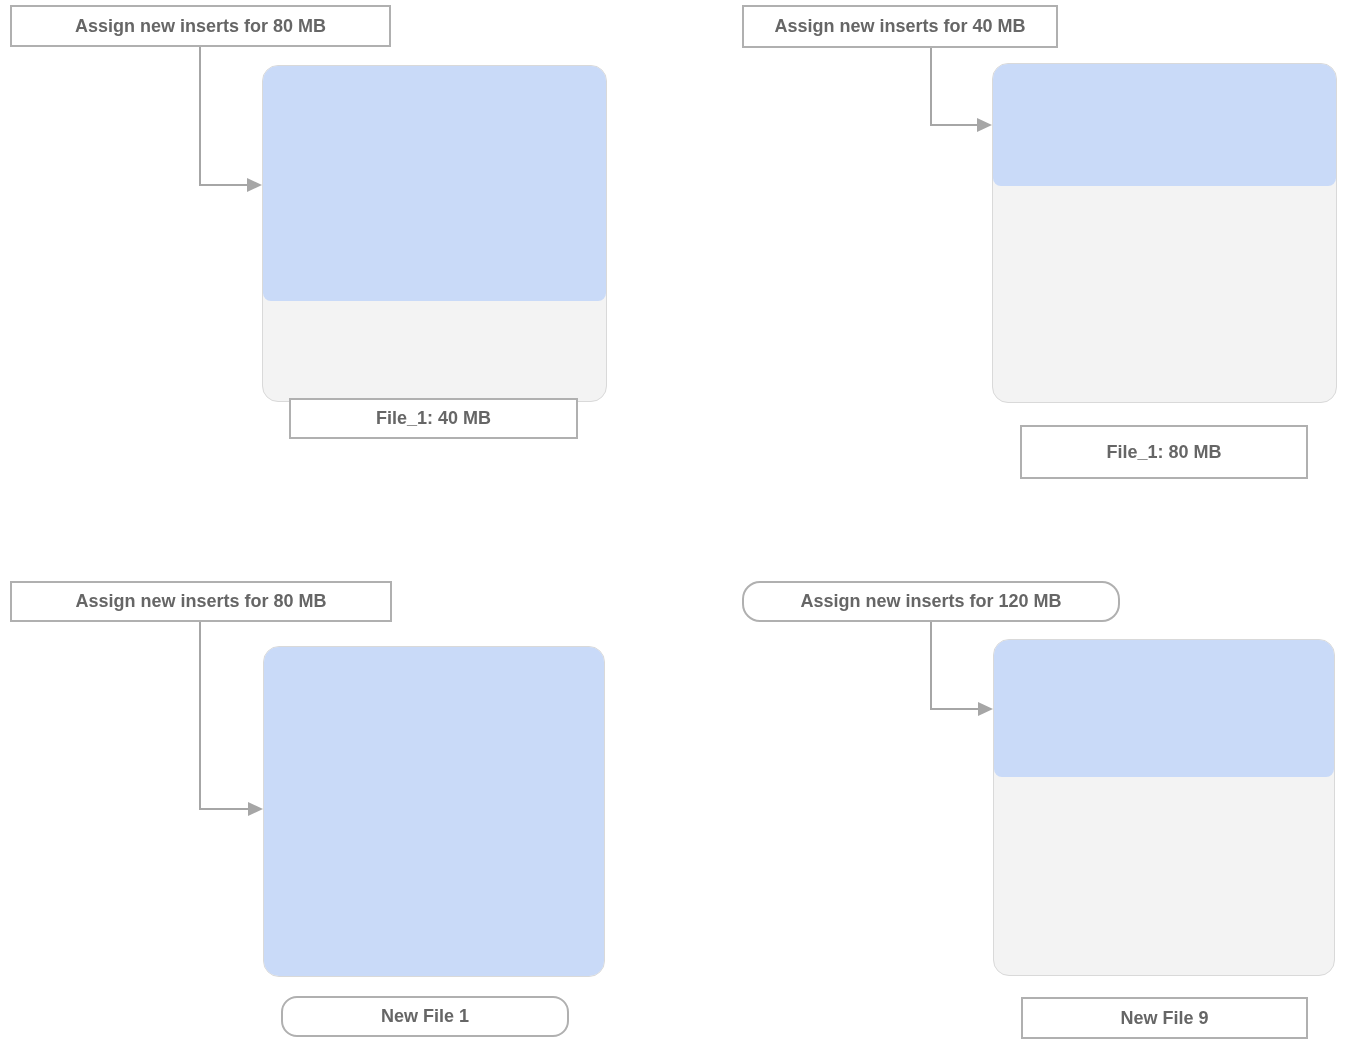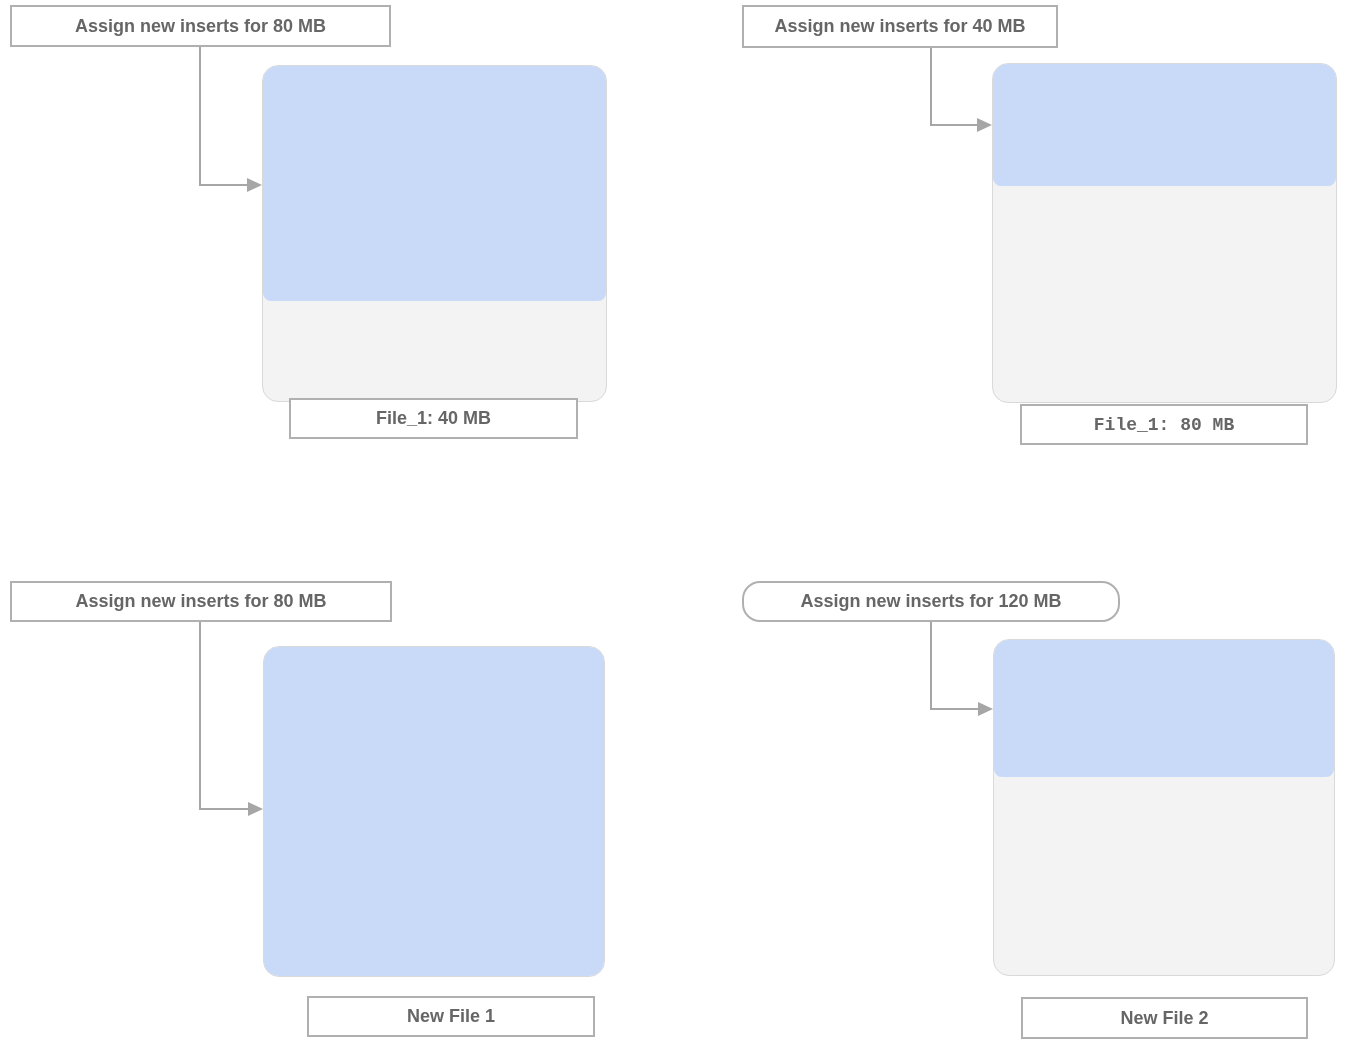--- a/index.html
+++ b/index.html
@@ -56,29 +56,29 @@
   .p0 .arrow-head{left:247px;top:178px;}
   .p0 .file-box{left:262px;top:65px;width:345px;height:337px;}
   .p0 .file-label-box{left:289px;top:398px;width:289px;height:41px;}
 
   
   .p1 .assign-box{left:742px;top:5px;width:316px;height:43px;}
   .p1 .arrow-vline{left:930px;top:48px;height:77px;}
   .p1 .arrow-hline{left:930px;top:124px;width:48px;}
   .p1 .arrow-head{left:977px;top:118px;}
   .p1 .file-box{left:992px;top:63px;width:345px;height:340px;}
-  .p1 .file-label-box{left:1020px;top:404px;width:288px;height:41px;font-family:Liberation Mono, monospace;}
+  .p1 .file-label-box{left:1020px;top:425px;width:288px;height:54px;}
 
   
   .p2 .assign-box{left:10px;top:581px;width:382px;height:41px;}
   .p2 .arrow-vline{left:199px;top:622px;height:187px;}
   .p2 .arrow-hline{left:199px;top:808px;width:50px;}
   .p2 .arrow-head{left:248px;top:802px;}
   .p2 .file-box{left:263px;top:646px;width:342px;height:331px;}
-  .p2 .file-label-box{left:307px;top:996px;width:288px;height:41px;}
+  .p2 .file-label-box{left:281px;top:996px;width:288px;height:41px;border-radius:16px;}
 
   
   .p3 .assign-box{left:742px;top:581px;width:378px;height:41px;border-radius:18px;}
   .p3 .arrow-vline{left:930px;top:622px;height:87px;}
   .p3 .arrow-hline{left:930px;top:708px;width:49px;}
   .p3 .arrow-head{left:978px;top:702px;}
   .p3 .file-box{left:993px;top:639px;width:342px;height:337px;}
   .p3 .file-label-box{left:1021px;top:997px;width:287px;height:42px;}
 </style>
 </head>
@@ -120,16 +120,16 @@
   </div>
 
   <div class="panel p3">
     <div class="assign-box">Assign new inserts for 120 MB</div>
     <div class="arrow-vline"></div>
     <div class="arrow-hline"></div>
     <div class="arrow-head"></div>
     <div class="file-box">
       <div class="insert-fill" style="height: 41%;"></div>
     </div>
-    <div class="file-label-box">New File 2</div>
+    <div class="file-label-box">New File 9</div>
   </div>
 
 </div>
 
 </body></html>

